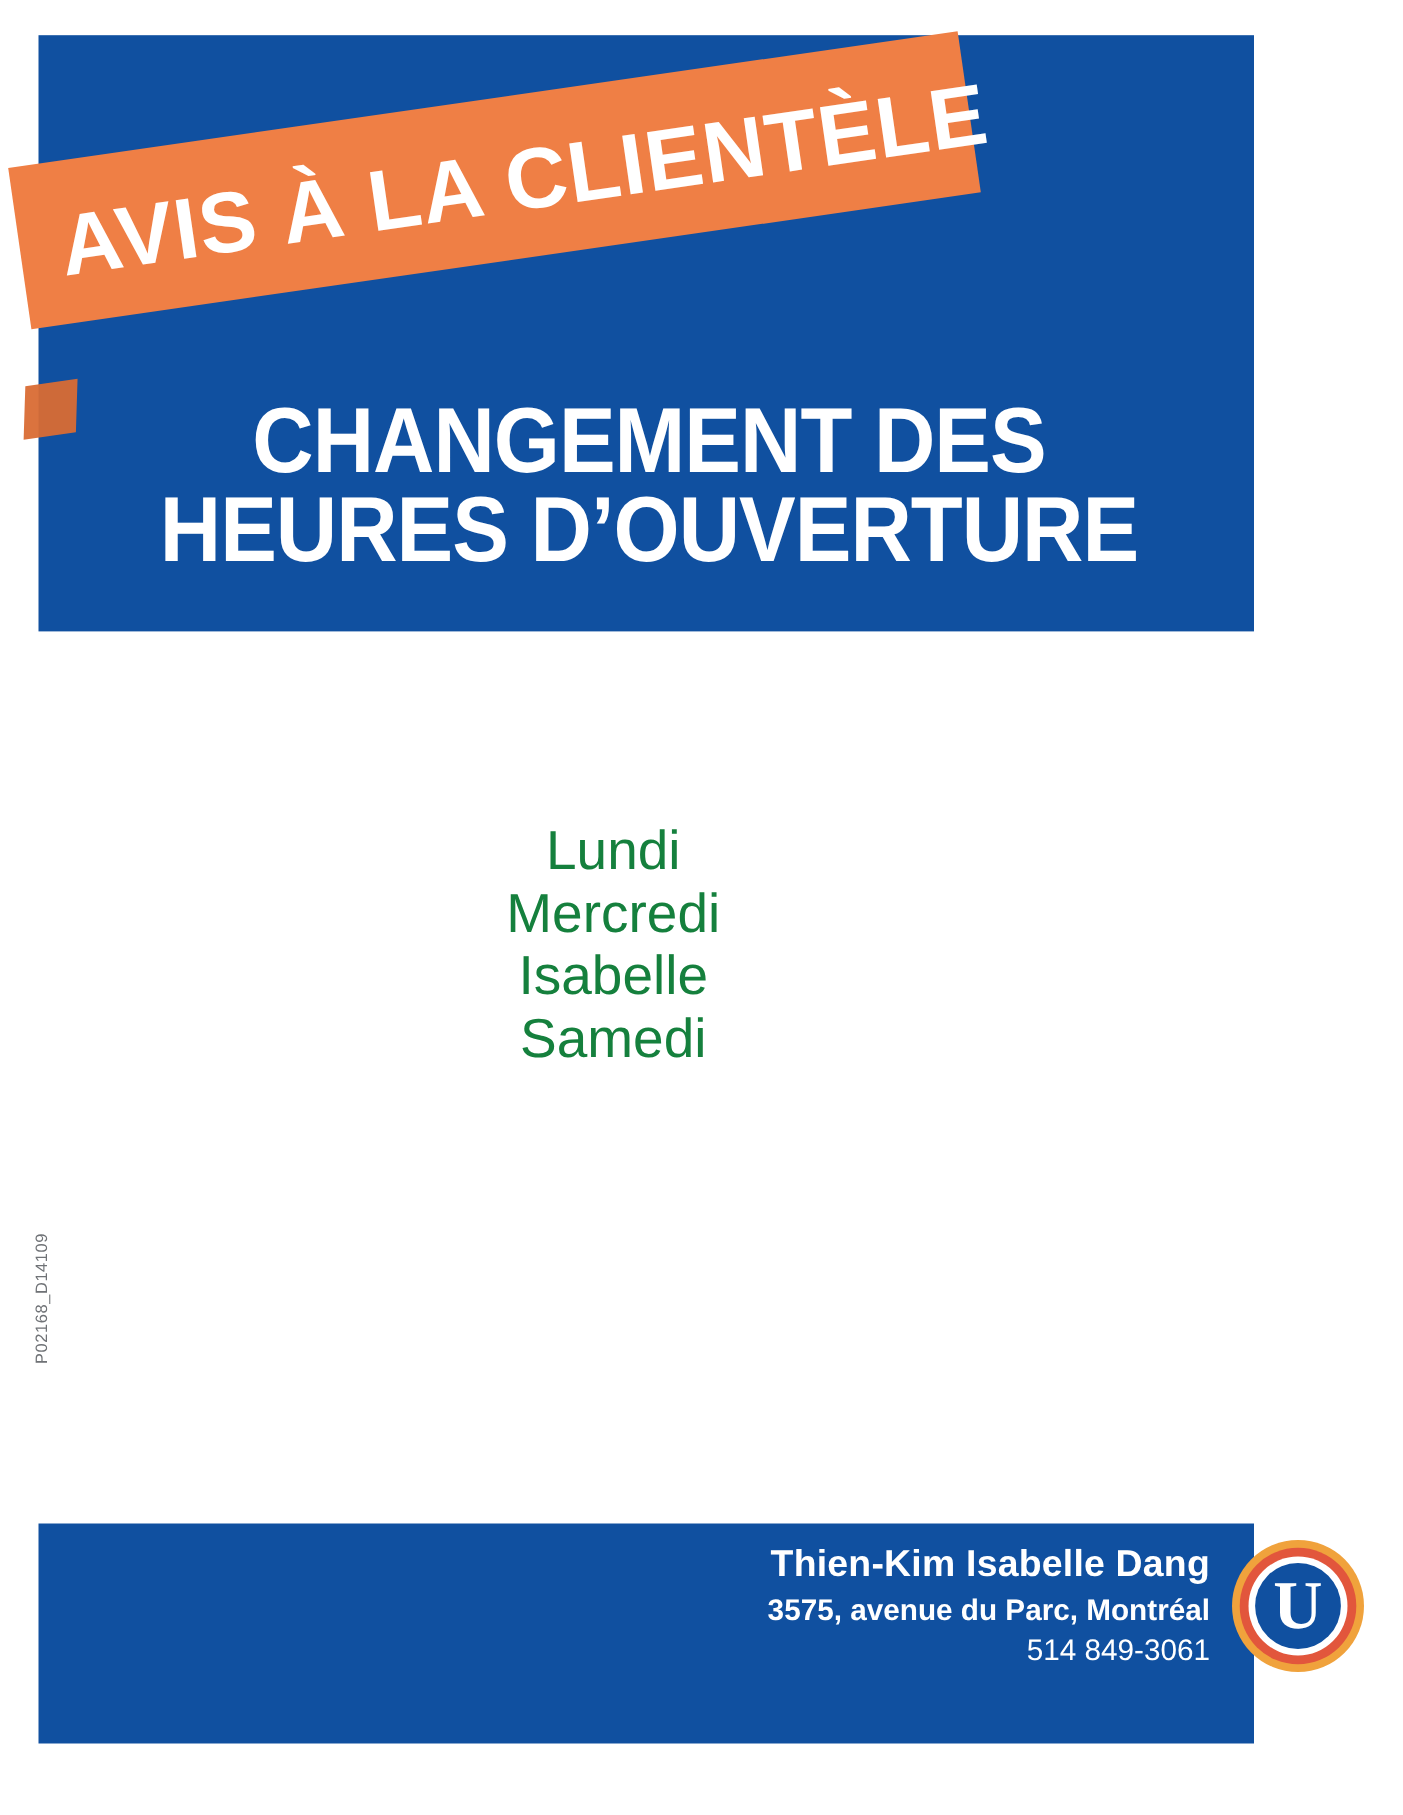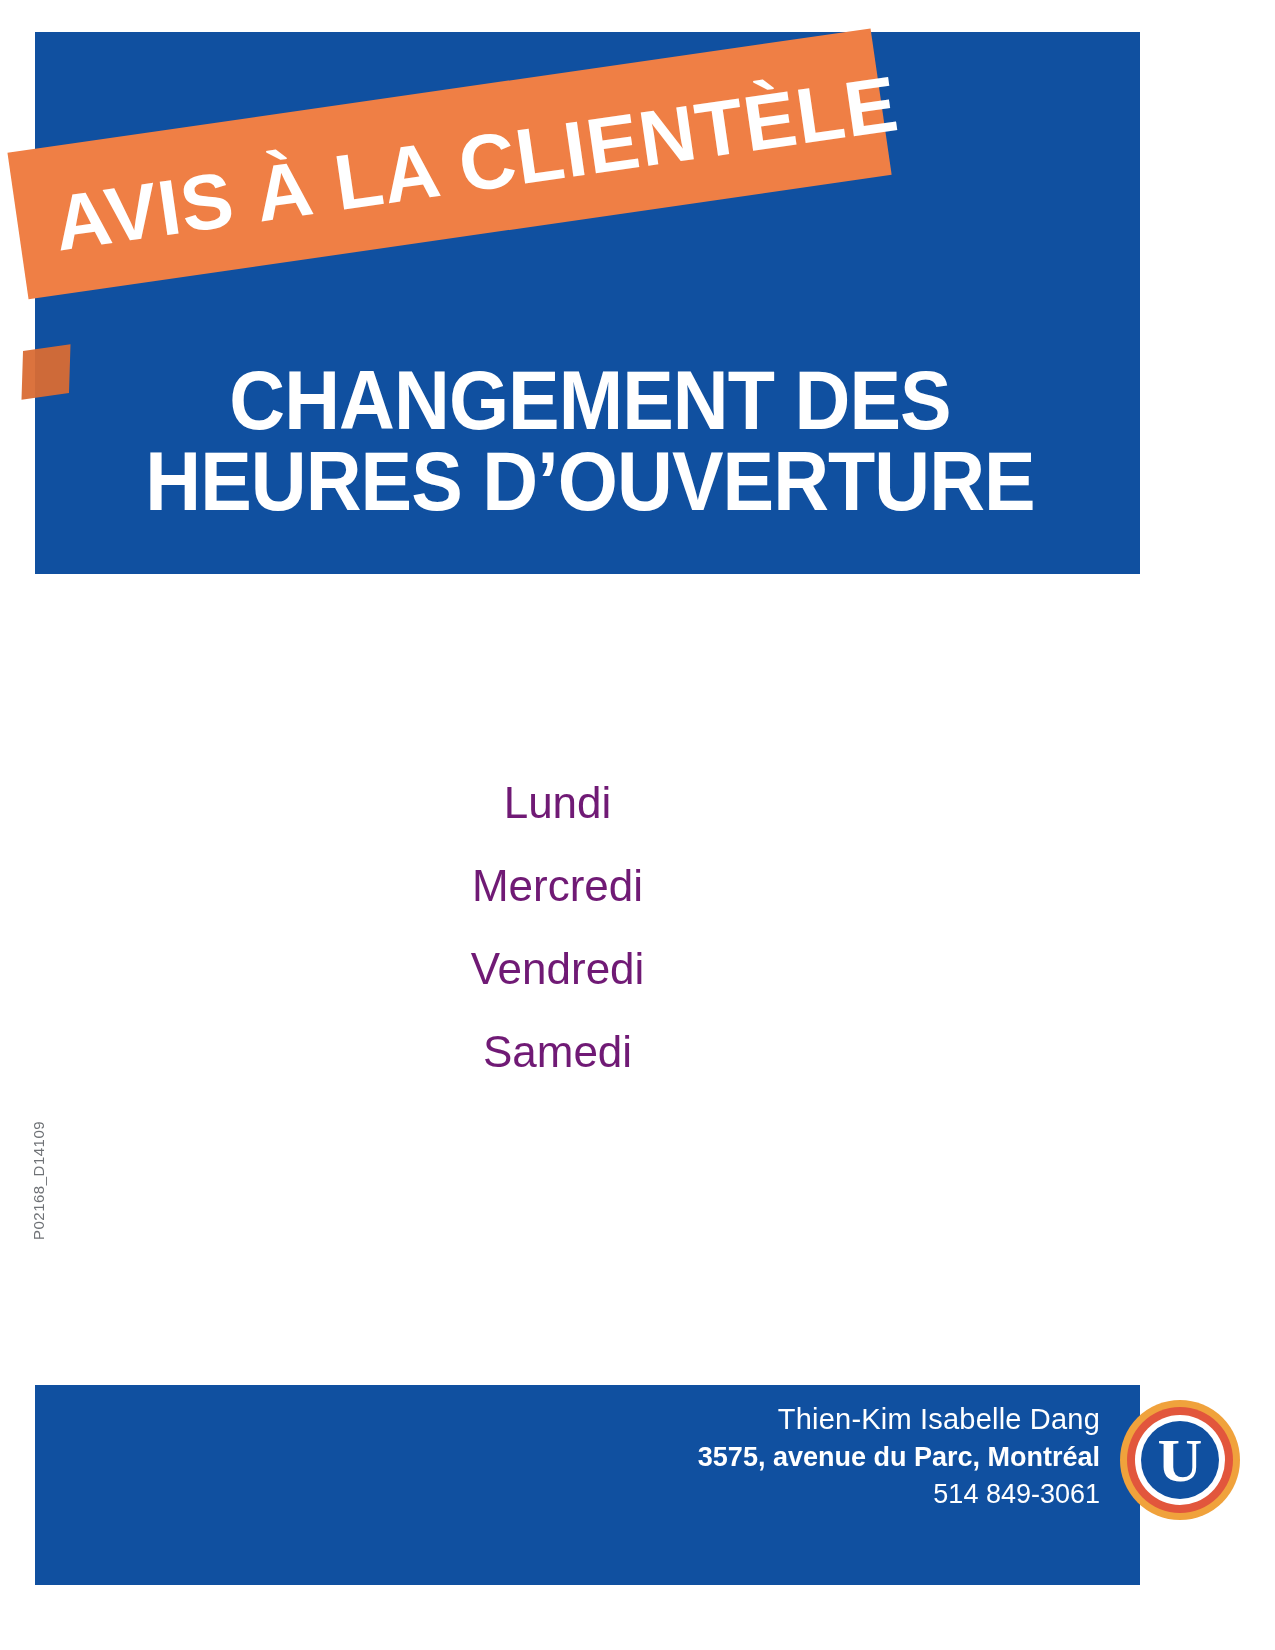--- a/index.html
+++ b/index.html
@@ -94,28 +94,27 @@
 
   
   .days {
     position: absolute;
     left: 0;
     top: 745px;
     width: 1275px;
     text-align: center;
   }
   .day {
-    color: #701a75;
-    font-size: 44px;
+    color: #15803d;
+    font-size: 50px;
     line-height: 1.14;
     font-weight: normal;
     letter-spacing: 0px;
     
     padding-right: 160px;
-    margin-top: 33px;
   }
 
   
   .side-code {
     position: absolute;
     left: 30px;
     top: 1240px;
     color: #6f7276;
     font-size: 15px;
     letter-spacing: 0.5px;
@@ -135,22 +134,22 @@
   }
   .footer-text {
     position: absolute;
     right: 175px;
     top: 1400px;
     width: 700px;
     text-align: right;
     color: #ffffff;
   }
   .footer-name {
-    font-size: 29px;
-    font-weight: normal;
+    font-size: 34px;
+    font-weight: bold;
     line-height: 1.35;
     letter-spacing: 0.2px;
   }
   .footer-addr {
     font-size: 27px;
     line-height: 1.35;
     font-weight: bold;
   }
   .footer-phone {
     font-size: 27px;
@@ -216,21 +215,21 @@
 </div>
 
 <div class="main-title">
   <span class="line">CHANGEMENT DES</span>
   <span class="line">HEURES D’OUVERTURE</span>
 </div>
 
 <div class="days">
   <div class="day">Lundi</div>
   <div class="day">Mercredi</div>
-  <div class="day">Vendredi</div>
+  <div class="day">Isabelle</div>
   <div class="day">Samedi</div>
 </div>
 
 <div class="side-code">P02168_D14109</div>
 
 <div class="footer-block"></div>
 <div class="footer-text">
   <div class="footer-name">Thien-Kim Isabelle Dang</div>
   <div class="footer-addr">3575, avenue du Parc, Montréal</div>
   <div class="footer-phone">514 849-3061</div>

